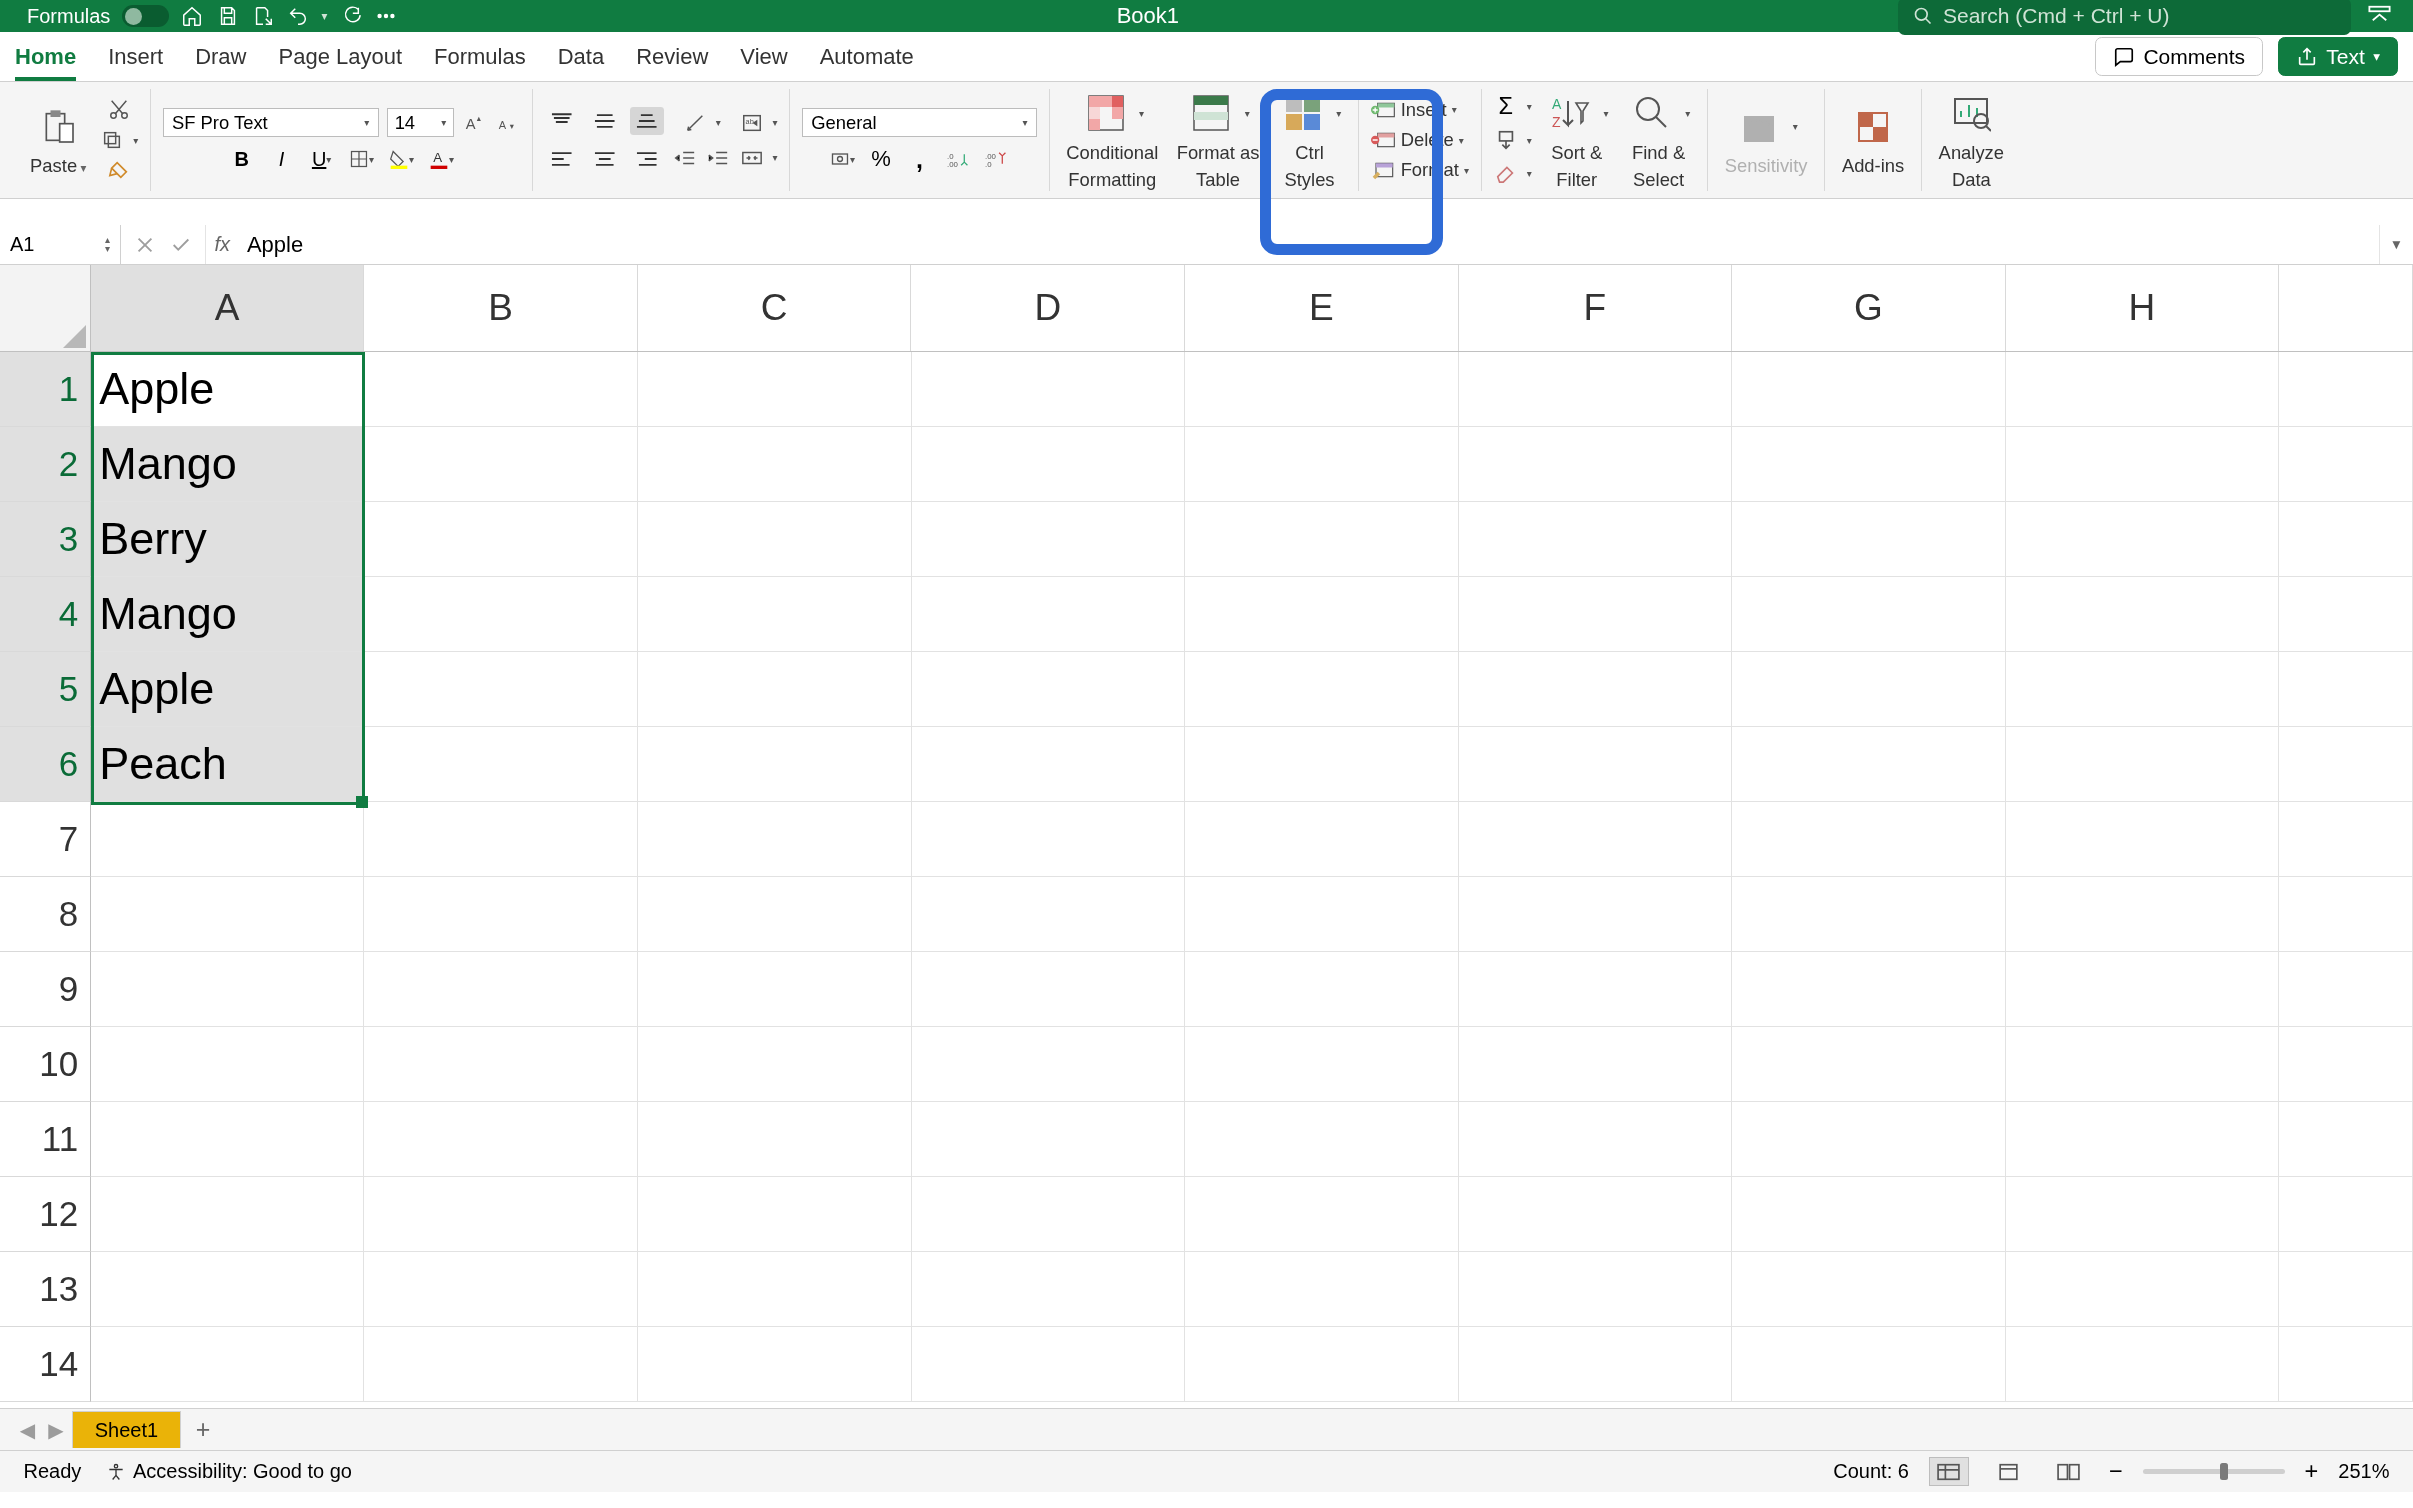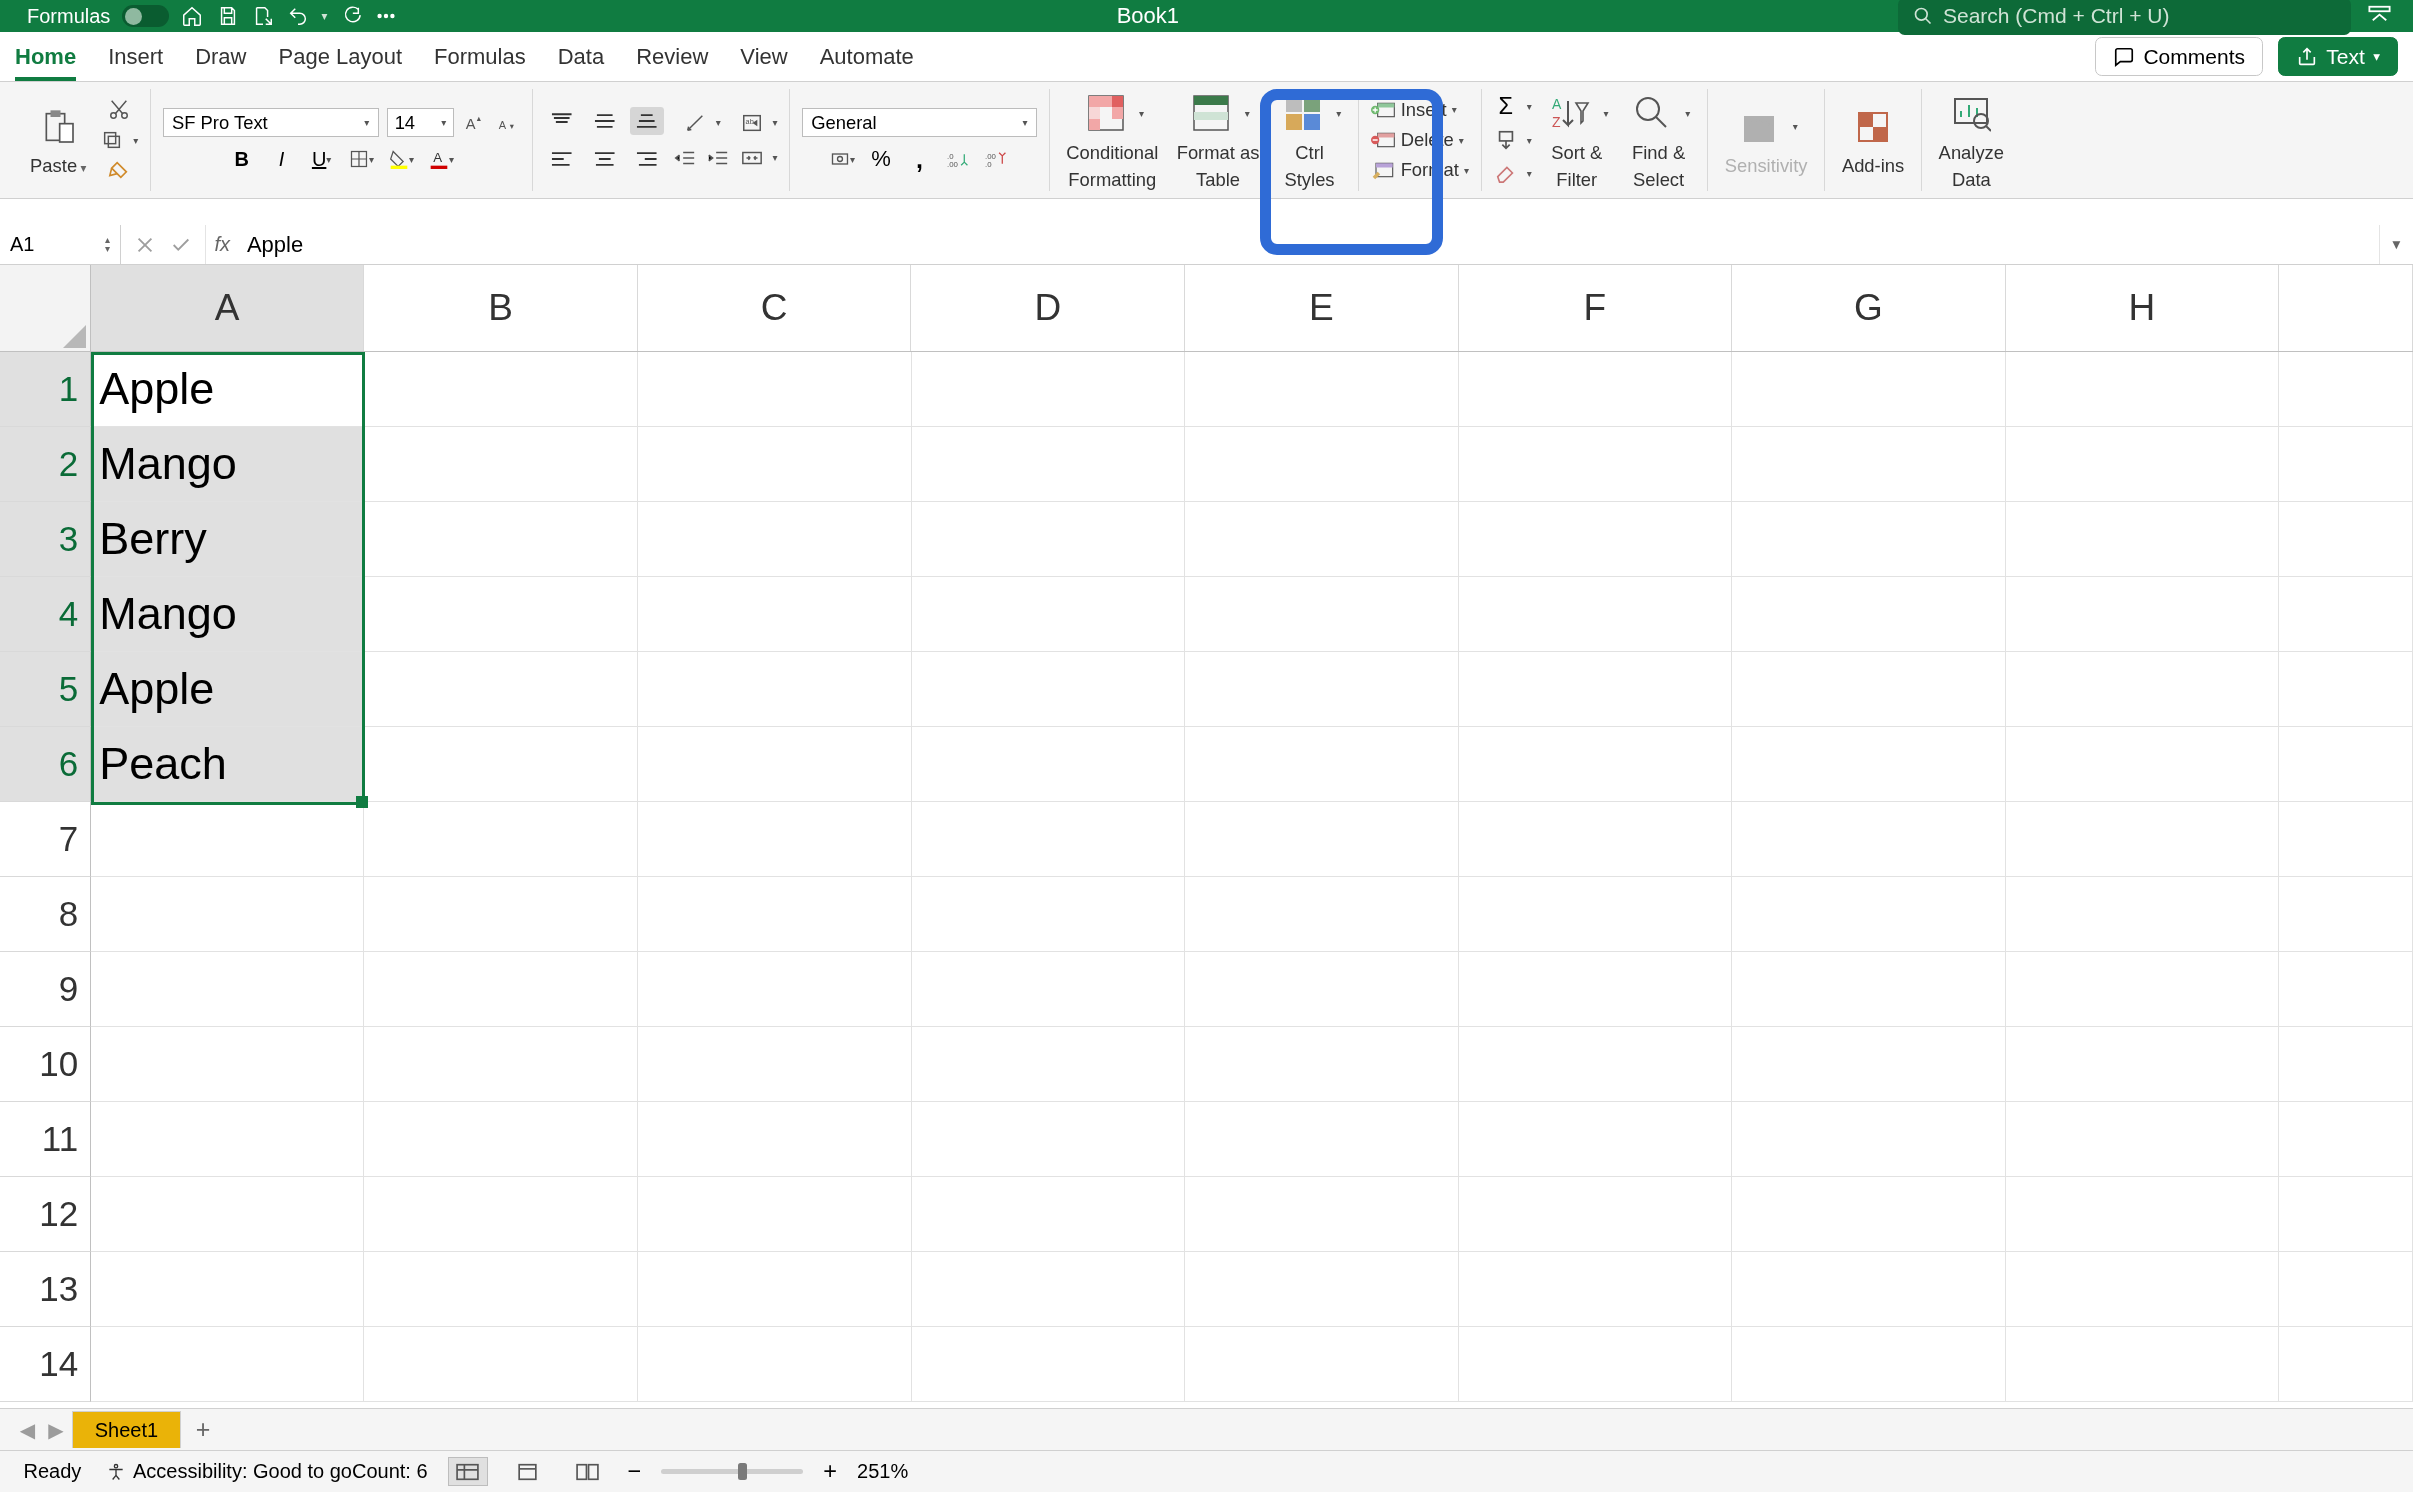--- a/index.html
+++ b/index.html
@@ -84,21 +84,21 @@
 .selframe { position:absolute; top:87px; left:91px; width:274px; height:453px; border:3.4px solid #107c41; pointer-events:none;}
 .selframe .handle { position:absolute; right:-5.9px; bottom:-5.9px; width:11.7px; height:11.7px; background:#107c41;}
 
 
 .sheetsbar { height:42px; border-top:0.8px solid #d0d0d0; background:#f5f5f5; display:flex; align-items:center; padding-left:15px; gap:3.4px; font-size:20px;}
 .navarr { width:25px; color:#9c9c9c; text-align:center; cursor:pointer;}
 .sheettab { padding:6.7px 22px; background:#eab308; border:0.8px solid #d0d0d0; border-bottom:none; border-radius:0;}
 .addsheet { width:37px; text-align:center; font-size:25px; color:#666; cursor:pointer;}
 
 
-.statusbar { height:42px; background:#f5f5f5; border-top:0.8px solid #d0d0d0; display:flex; align-items:center; justify-content:flex-start; padding:0 23.5px; font-size:20px;}
+.statusbar { height:42px; background:#f5f5f5; border-top:0.8px solid #d0d0d0; display:flex; align-items:center; justify-content:space-between; padding:0 23.5px; font-size:20px;}
 .statusleft { display:flex; gap:25px; align-items:center;}
 .statusleft .acc { display:flex; gap:6.7px; align-items:center;}
 .statusleft .acc svg{width:20px;height:20px;stroke:#333;fill:none;stroke-width:1.6;}
 .statusright { display:flex; gap:20px; align-items:center;}
 .viewbtn { width:40px; height:28.5px; display:flex; align-items:center; justify-content:center; border:0.8px solid transparent;}
 .viewbtn.active { background:#e0e0e0; border-color:#bdbdbd;}
 .viewbtn svg{width:25px;height:20px;stroke:#555;fill:none;stroke-width:1.6;}
 .zoomslider { width:142px; height:5px; background:#cfcfcf; position:relative; border-radius:2.5px;}
 .zoomslider::after{content:"";position:absolute;left:77px;top:-5.9px;width:8.4px;height:17px;background:#7a7a7a;border-radius:2.5px;}
 </style>

